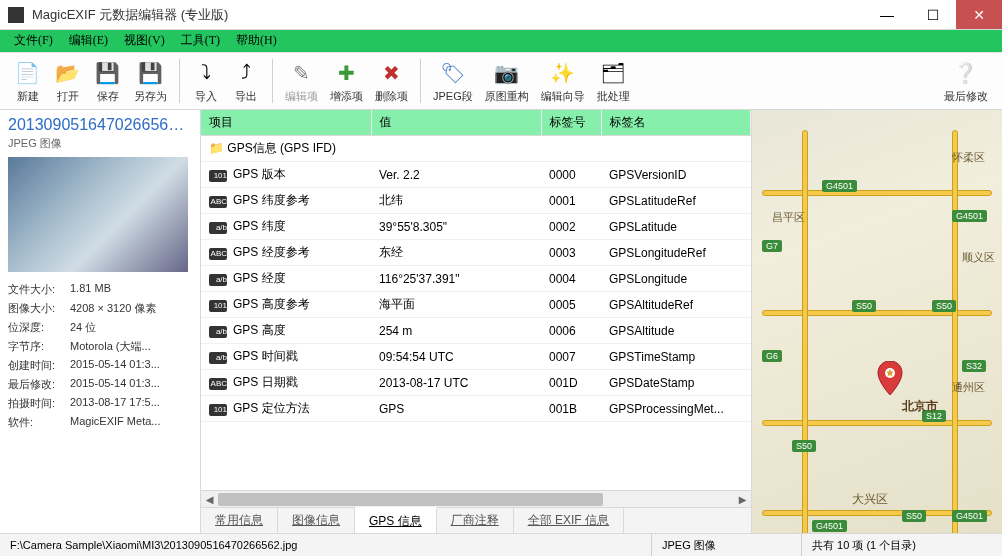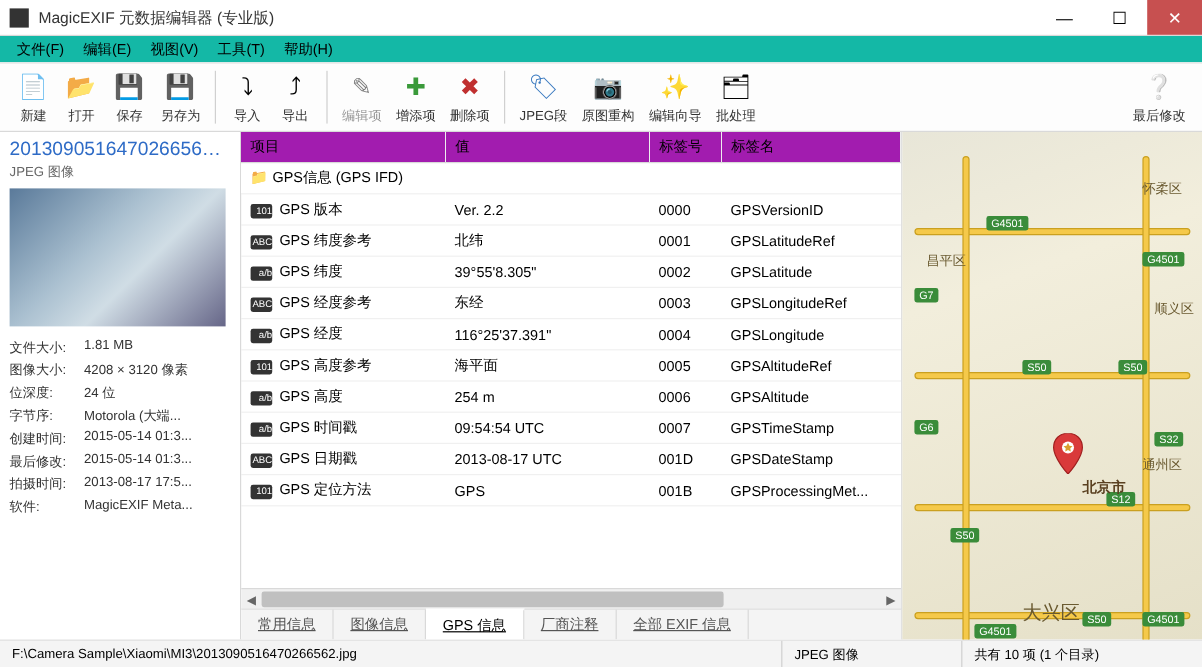--- a/index.html
+++ b/index.html
@@ -3,41 +3,41 @@
 <meta charset="utf-8">
 <style>
 * { box-sizing: border-box; margin: 0; padding: 0; }
 body { font-family: "Microsoft YaHei", Tahoma, sans-serif; font-size: 12px; background: #fff; width: 1002px; height: 556px; overflow: hidden; display: flex; flex-direction: column; }
 .titlebar { height: 30px; background: #fff; display: flex; align-items: center; padding: 0 0 0 8px; border-bottom: 1px solid #d9d9d9; }
 .titlebar-icon { width: 16px; height: 16px; background: #333; margin-right: 8px; }
 .titlebar-title { flex: 1; text-align: left; color: #333; font-size: 13px; }
 .winbtns { display: flex; height: 100%; }
 .winbtn { width: 46px; display: flex; align-items: center; justify-content: center; font-size: 14px; }
 .winbtn.close { background: #c75050; color: #fff; }
-.menubar { height: 22px; display: flex; align-items: flex-end; padding: 0 6px; background: #14b8a6; }
+.menubar { height: 22px; display: flex; align-items: flex-start; padding: 0 6px; background: #22c55e; font-family: Liberation Serif, serif; }
 .menuitem { padding: 2px 8px; cursor: default; }
 .toolbar { height: 58px; display: flex; align-items: center; padding: 4px 8px; border-top: 1px solid #e3e3e3; border-bottom: 1px solid #d9d9d9; background: #fdfdfd; }
 .tbtn { display: flex; flex-direction: column; align-items: center; padding: 2px 6px; min-width: 40px; cursor: default; }
 .tbtn.disabled { opacity: 0.5; }
 .tbtn-icon { width: 28px; height: 28px; display: flex; align-items: center; justify-content: center; font-size: 20px; }
 .tbtn-label { font-size: 11px; margin-top: 2px; color: #333; }
 .tsep { width: 1px; height: 44px; background: #d0d0d0; margin: 0 6px; }
 .mainrow { flex: 1; display: flex; overflow: hidden; border-bottom: 1px solid #d9d9d9; }
 .leftpanel { width: 200px; padding: 6px 8px; display: flex; flex-direction: column; overflow: hidden; }
 .filename { color: #2e6bc6; font-size: 16px; white-space: nowrap; overflow: hidden; text-overflow: ellipsis; }
 .filetype { color: #666; font-size: 11px; margin-top: 2px; }
 .thumb { width: 180px; height: 115px; margin-top: 6px; background: linear-gradient(135deg,#5a7a9a 0%,#aac0d0 40%,#d0dde5 60%,#668 100%); }
 .metalist { margin-top: 8px; font-size: 11px; }
 .metalist .row { display: flex; padding: 2px 0; }
 .metalist .k { width: 62px; color: #333; }
 .metalist .v { flex: 1; color: #333; white-space: nowrap; overflow: hidden; text-overflow: ellipsis; }
 .centerpanel { flex: 1; display: flex; flex-direction: column; border-left: 1px solid #d9d9d9; border-right: 1px solid #d9d9d9; overflow: hidden; }
 .gridwrap { flex: 1; overflow: auto; }
 table.grid { width: 100%; border-collapse: collapse; table-layout: fixed; }
-table.grid th { text-align: left; font-weight: normal; padding: 4px 8px; border-bottom: 1px solid #d9d9d9; border-right: 1px solid #eee; background: #a21caf; position: sticky; top: 0; font-size: 12px; }
+table.grid th { text-align: left; font-weight: normal; padding: 4px 8px; border-bottom: 1px solid #d9d9d9; border-right: 1px solid #eee; background: #86efac; position: sticky; top: 0; font-size: 12px; }
 table.grid td { padding: 4px 8px; border-bottom: 1px solid #f0f0f0; white-space: nowrap; overflow: hidden; text-overflow: ellipsis; font-size: 12px; }
 .grouprow td { background: #fff; font-weight: normal; }
 .badge { display: inline-block; width: 18px; height: 12px; background: #333; color: #fff; font-size: 8px; line-height: 12px; text-align: right; border-radius: 2px; margin-right: 6px; }
 .scrollbar-h { height: 17px; background: #f0f0f0; border-top: 1px solid #d9d9d9; position: relative; }
 .scrollbar-h .thumb { position: absolute; left: 17px; top: 2px; height: 13px; width: 70%; background: #c0c0c0; border-radius: 2px; }
 .scrollbar-h .arr { position: absolute; top: 0; width: 17px; height: 17px; display: flex; align-items: center; justify-content: center; color: #666; font-size: 10px; }
 .scrollbar-h .arr.r { right: 0; }
 .tabs { height: 26px; display: flex; background: #f4f4f4; border-top: 1px solid #d9d9d9; }
 .tab { padding: 4px 14px; border-right: 1px solid #d9d9d9; cursor: default; color: #555; font-size: 12px; display: flex; align-items: center; text-decoration: underline; }
 .tab.active { background: #fff; color: #000; border-top: 2px solid #fff; margin-top: -1px; }
@@ -294,21 +294,21 @@
     <div class="rbadge" style="left:170px;top:300px">S12</div>
     <div class="rbadge" style="left:210px;top:250px">S32</div>
     <div class="rbadge" style="left:60px;top:410px">G4501</div>
     <div class="rbadge" style="left:150px;top:400px">S50</div>
     <div class="rbadge" style="left:200px;top:400px">G4501</div>
     <div class="rbadge" style="left:200px;top:100px">G4501</div>
     <div style="position:absolute;left:20px;top:100px;font-size:11px;color:#6a5a30">昌平区</div>
     <div style="position:absolute;left:210px;top:140px;font-size:11px;color:#6a5a30">顺义区</div>
     <div style="position:absolute;left:200px;top:40px;font-size:11px;color:#6a5a30">怀柔区</div>
     <div style="position:absolute;left:200px;top:270px;font-size:11px;color:#6a5a30">通州区</div>
-    <div style="position:absolute;left:100px;top:391px;font-size:16px;color:#6a5a30">大兴区</div>
+    <div style="position:absolute;left:100px;top:381px;font-size:12px;color:#6a5a30">大兴区</div>
     <div class="marker">
       <svg viewBox="0 0 24 34">
           <path fill="#d93a3a" stroke="#a02020" d="M12 0C5 0 0 5 0 12c0 9 12 22 12 22s12-13 12-22C24 5 19 0 12 0z"></path>
           <circle cx="12" cy="12" r="5" fill="#fff"></circle>
           <path fill="#d9a030" d="M12 8l1.2 2.4 2.6.4-1.9 1.8.4 2.6L12 14l-2.3 1.2.4-2.6-1.9-1.8 2.6-.4z"></path>
         </svg>
     </div>
     <div class="maplabel">北京市</div>
   </div>
 

